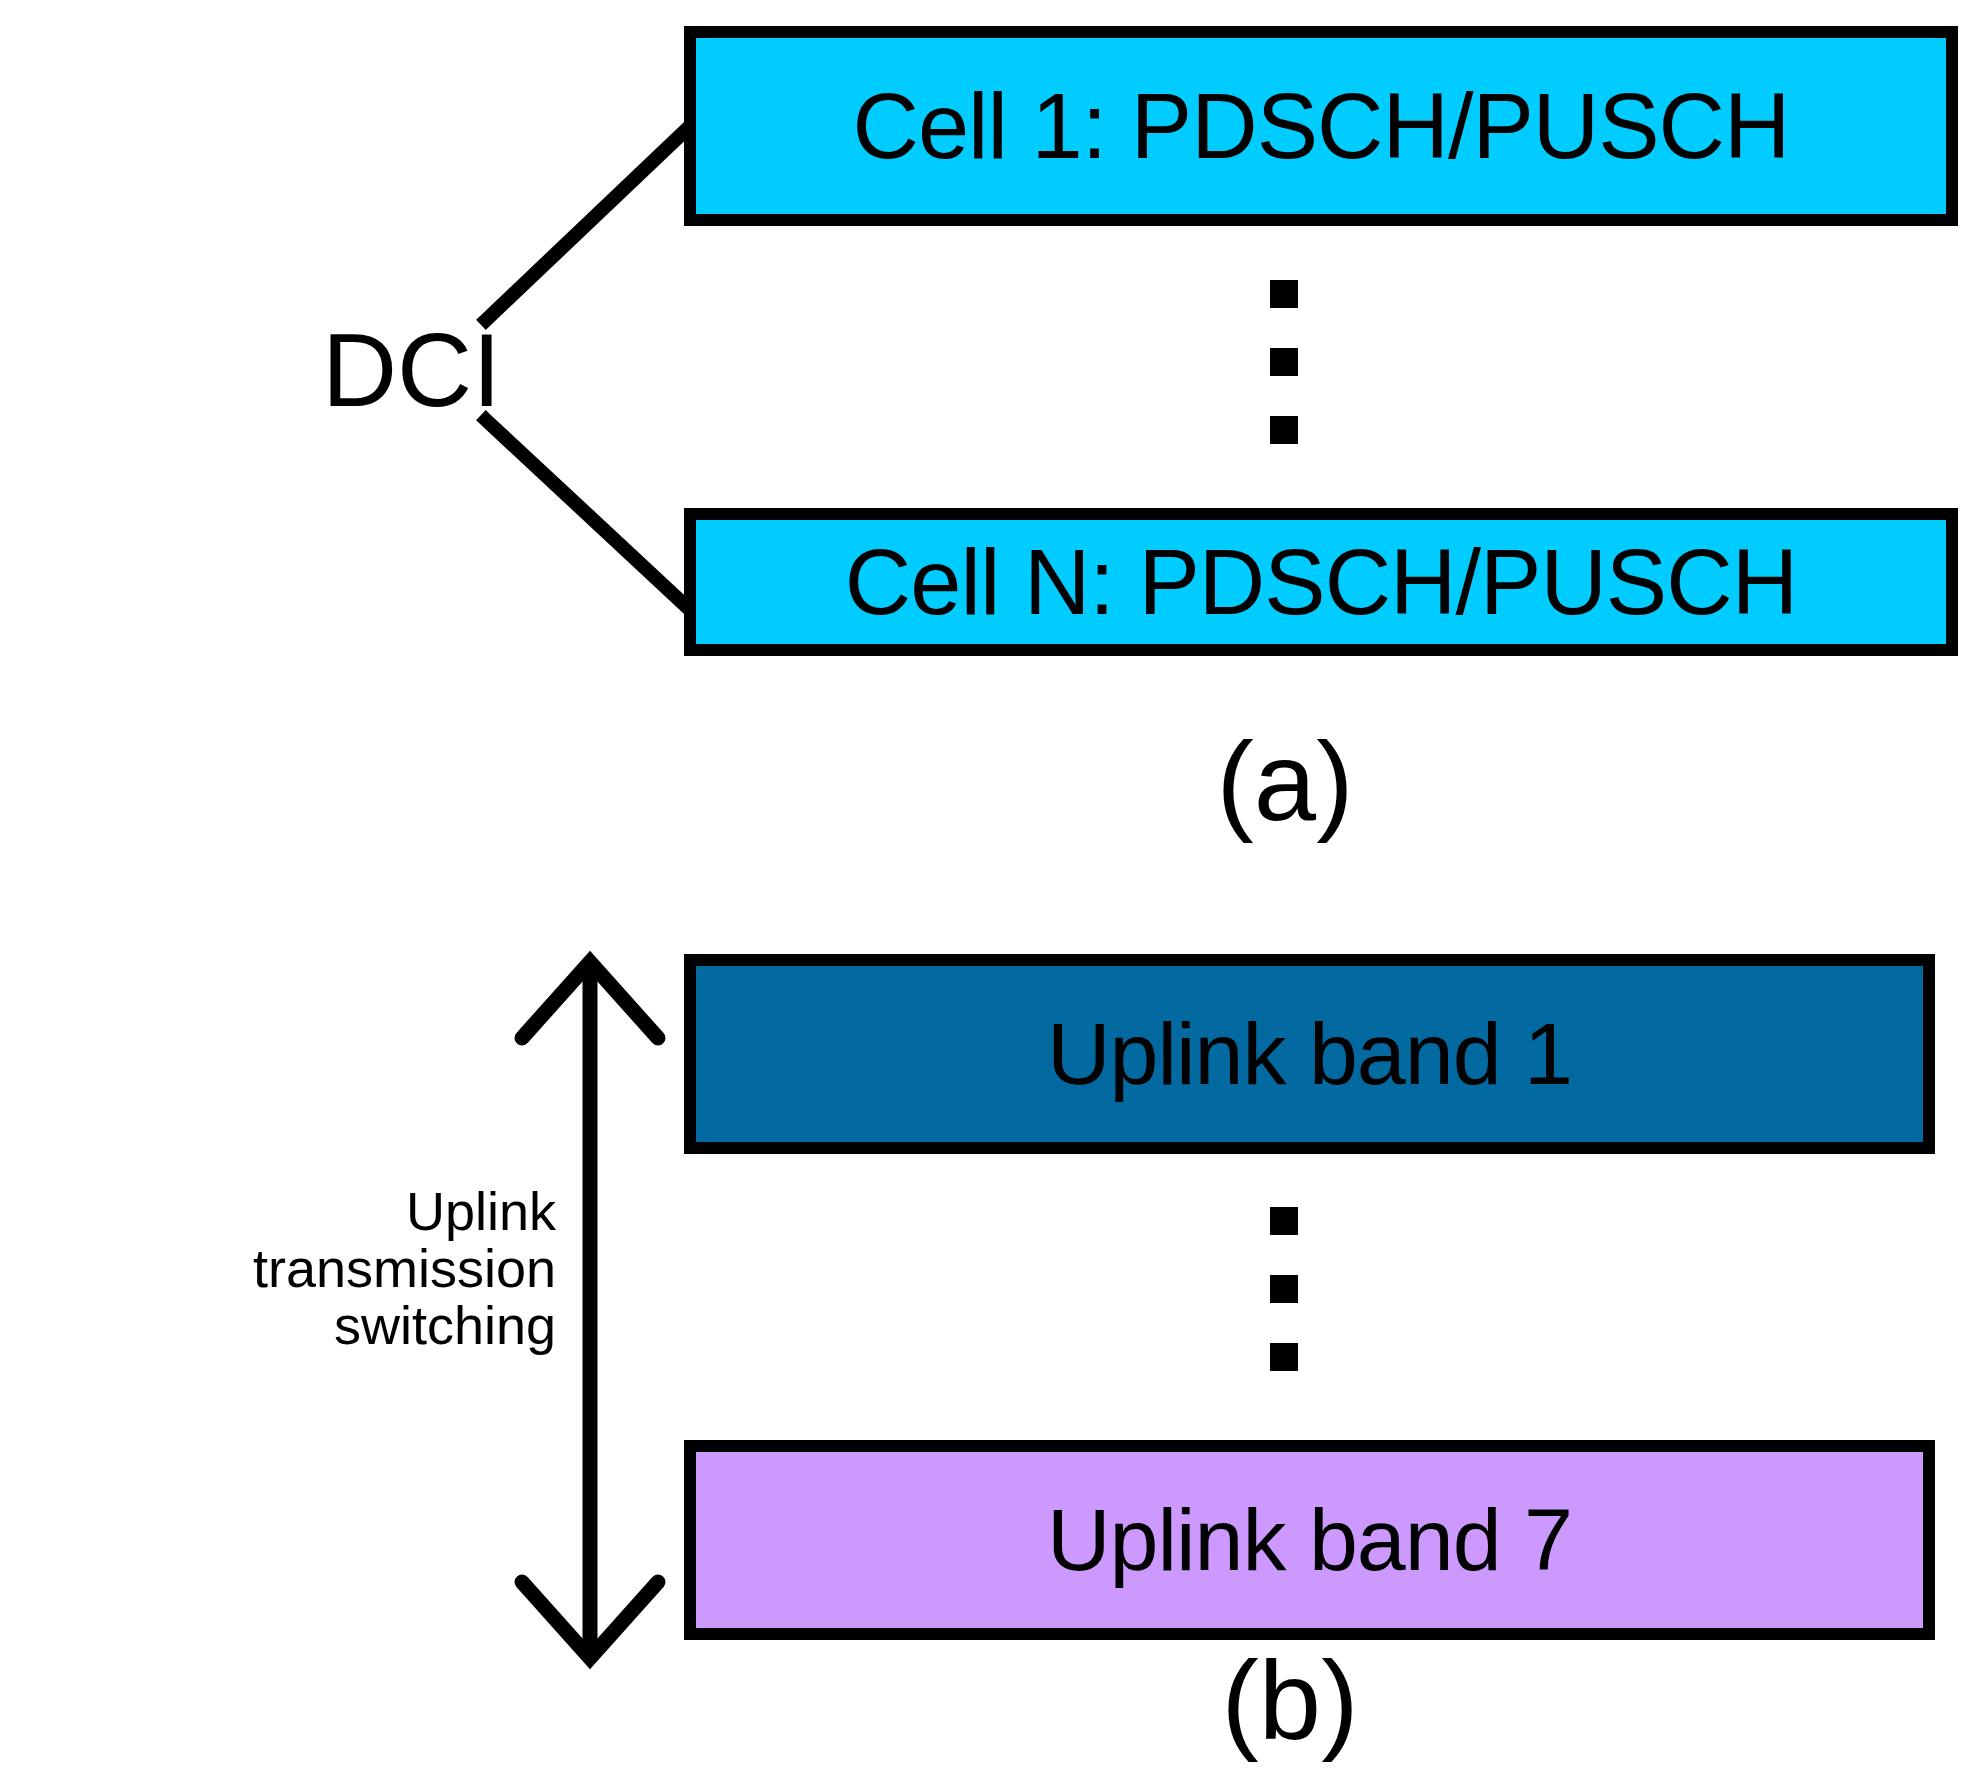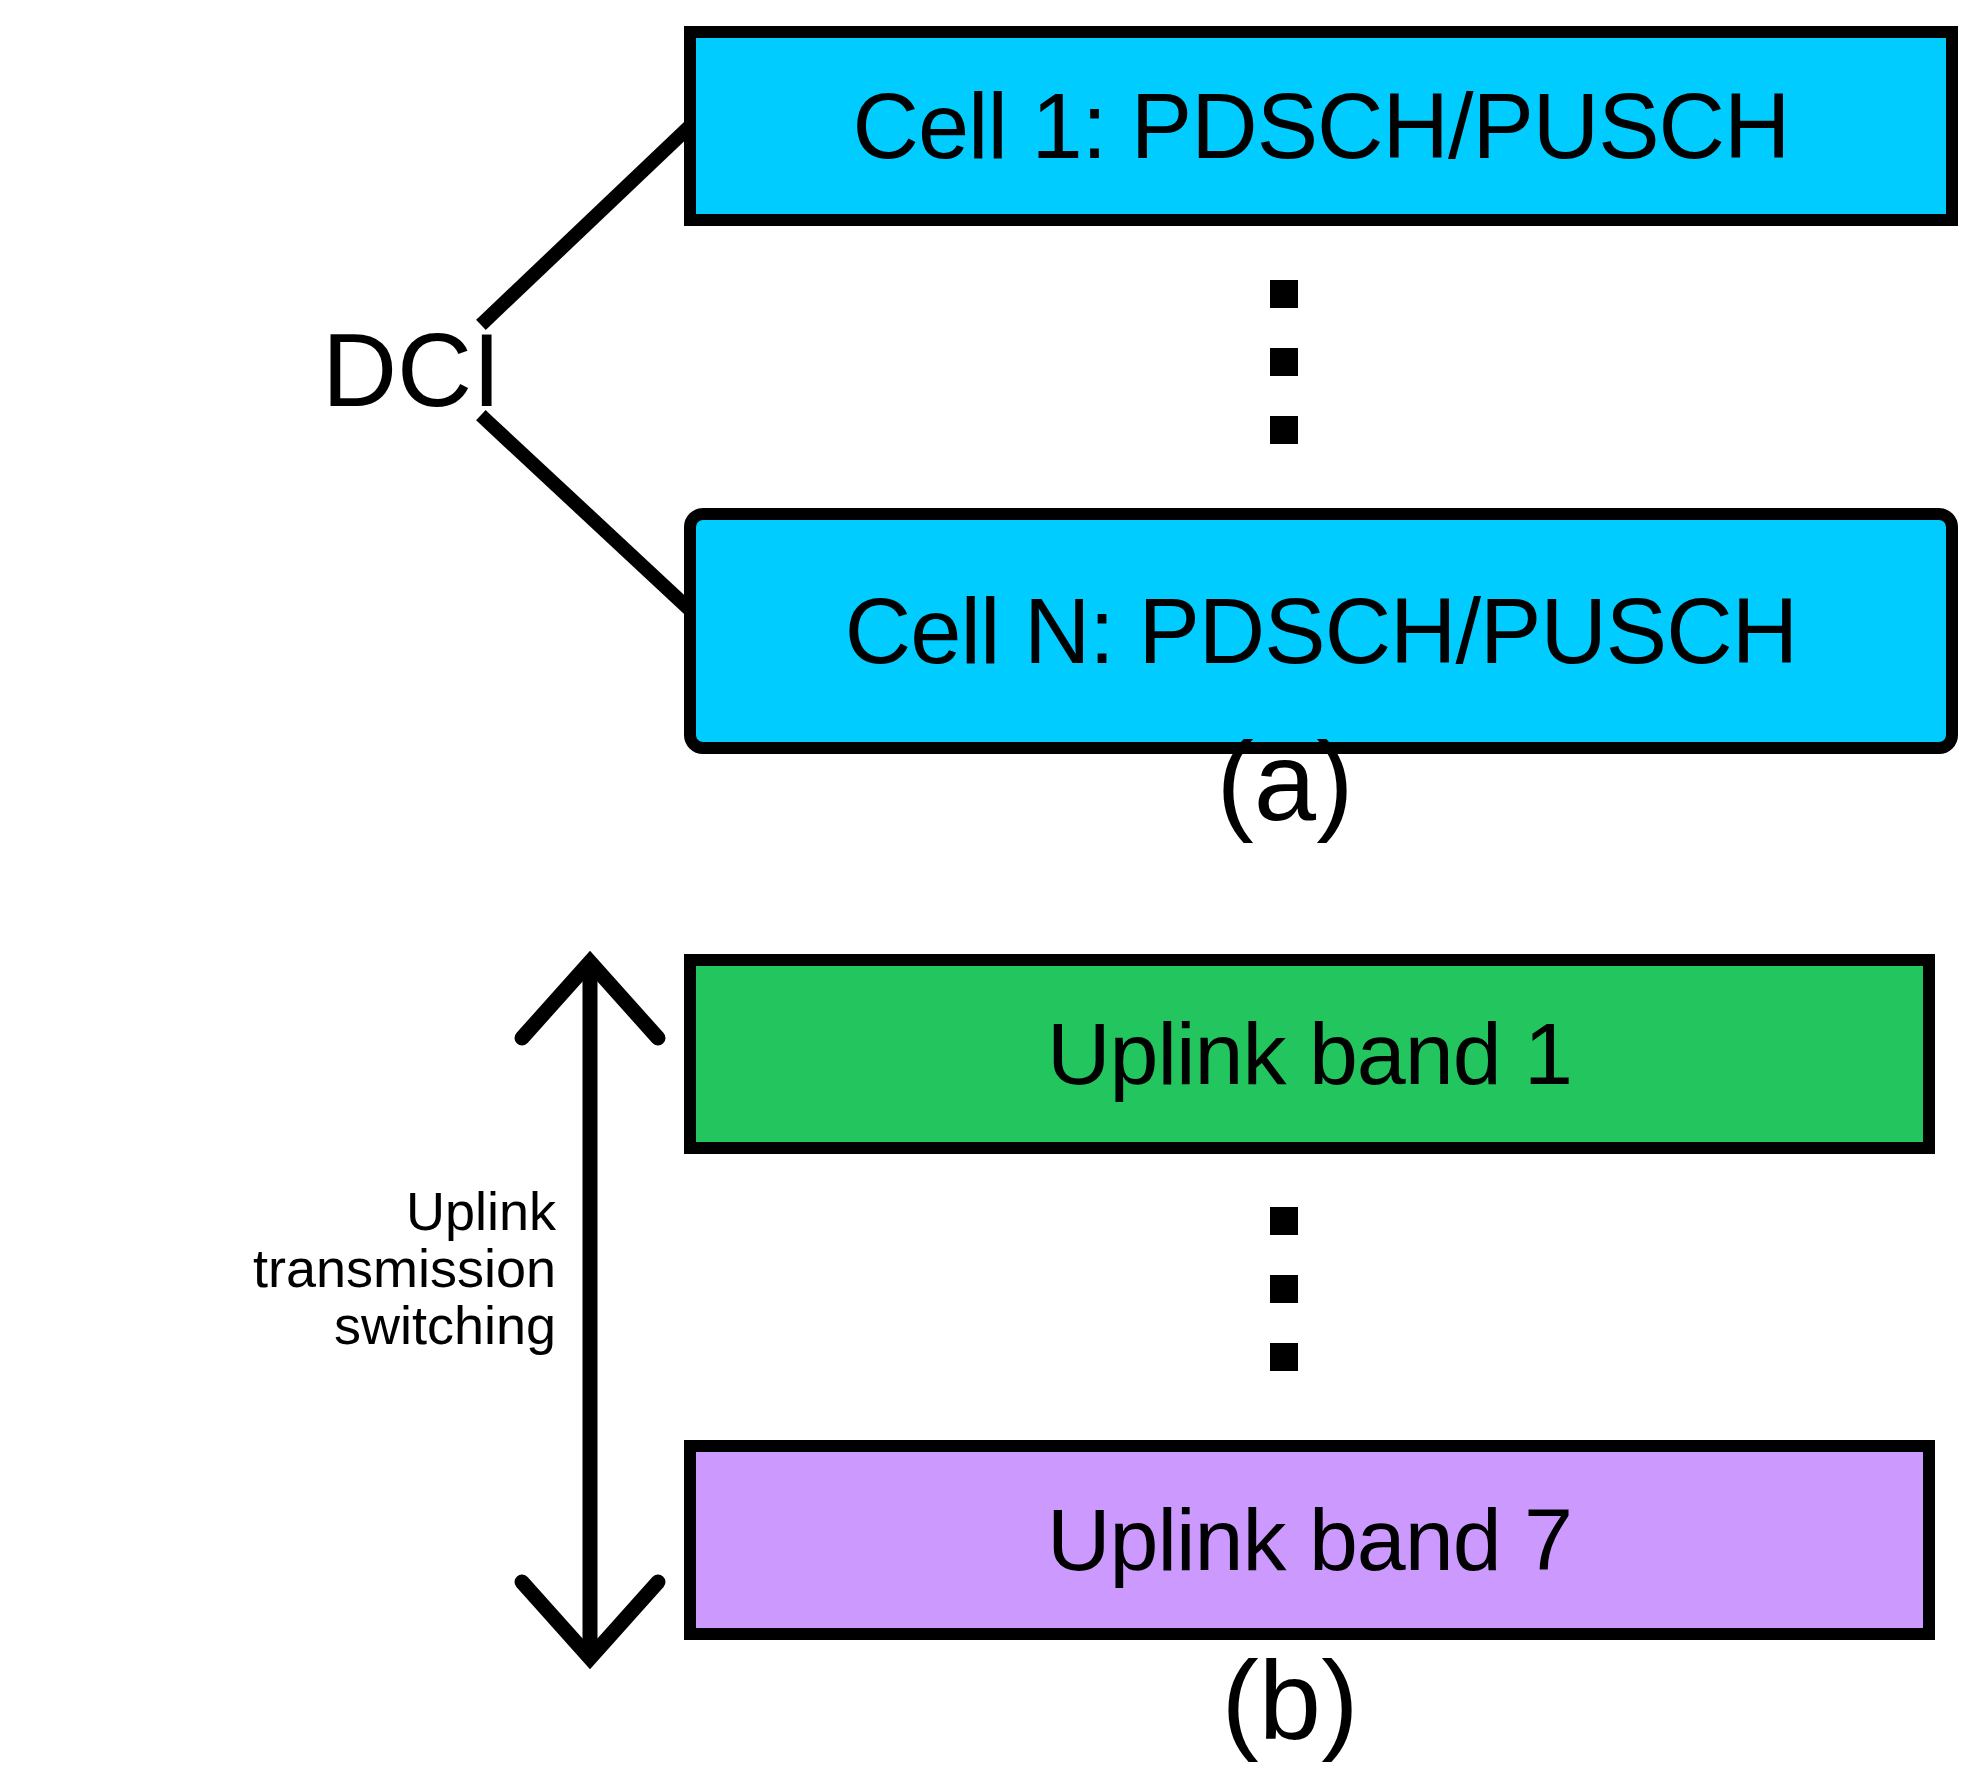--- a/index.html
+++ b/index.html
@@ -38,35 +38,34 @@
     left: 684px;
     top: 26px;
     width: 1274px;
     height: 200px;
     background: #00ccff;
   }
   #cell-n-box {
     left: 684px;
     top: 508px;
     width: 1274px;
-    height: 246px;
+    height: 148px;
     background: #00ccff;
-    border-radius: 19px;
   }
   #cell-1-box .box-label,
   #cell-n-box .box-label {
     font-size: 92px;
   }
   
   #band-1-box {
     left: 684px;
     top: 954px;
     width: 1251px;
     height: 200px;
-    background: #22c55e;
+    background: #0369a1;
     align-items: center;
   }
   #band-4-box {
     left: 684px;
     top: 1440px;
     width: 1251px;
     height: 200px;
     background: #cc99ff;
   }
   #band-1-box .box-label,

